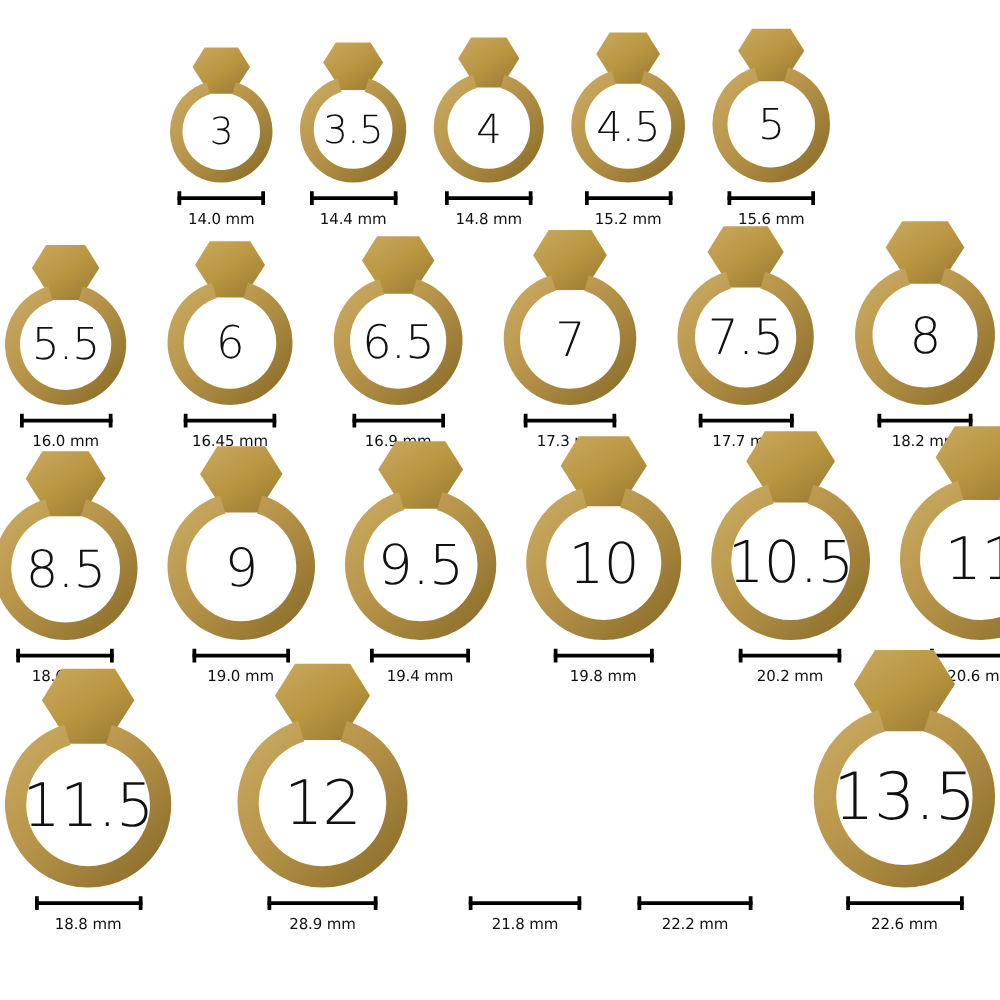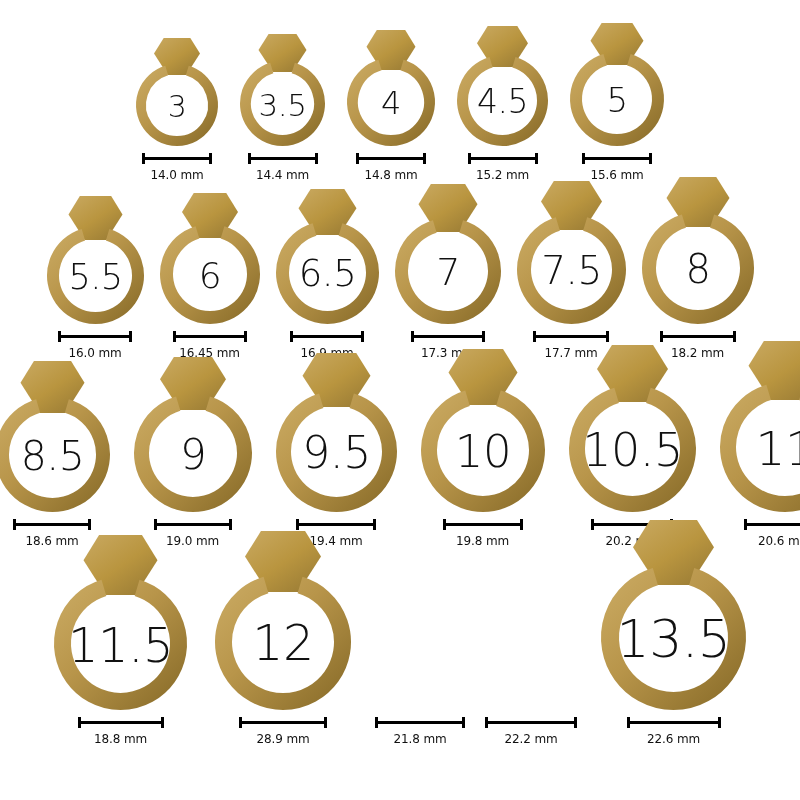--- a/index.html
+++ b/index.html
@@ -26,23 +26,23 @@
 
   .ring-row {
     display: flex;
     justify-content: center;
     align-items: flex-end;
     width: 100%;
     box-sizing: border-box;
   }
 
   .ring-row[data-row="0"] { height: 176px; column-gap: 14px; }
-  .ring-row[data-row="1"] { height: 178px; column-gap: 8px; }
+  .ring-row[data-row="1"] { height: 178px; column-gap: 8px; justify-content: space-between; }
   .ring-row[data-row="2"] { height: 188px; column-gap: 16px; padding-left: 44px; }
-  .ring-row[data-row="3"] { height: 198px; column-gap: 20px; }
+  .ring-row[data-row="3"] { height: 198px; column-gap: 20px; justify-content: space-between; }
 
   .ring-cell {
     display: flex;
     flex-direction: column;
     align-items: center;
     justify-content: flex-end;
   }
 
   
   .ring-figure {

